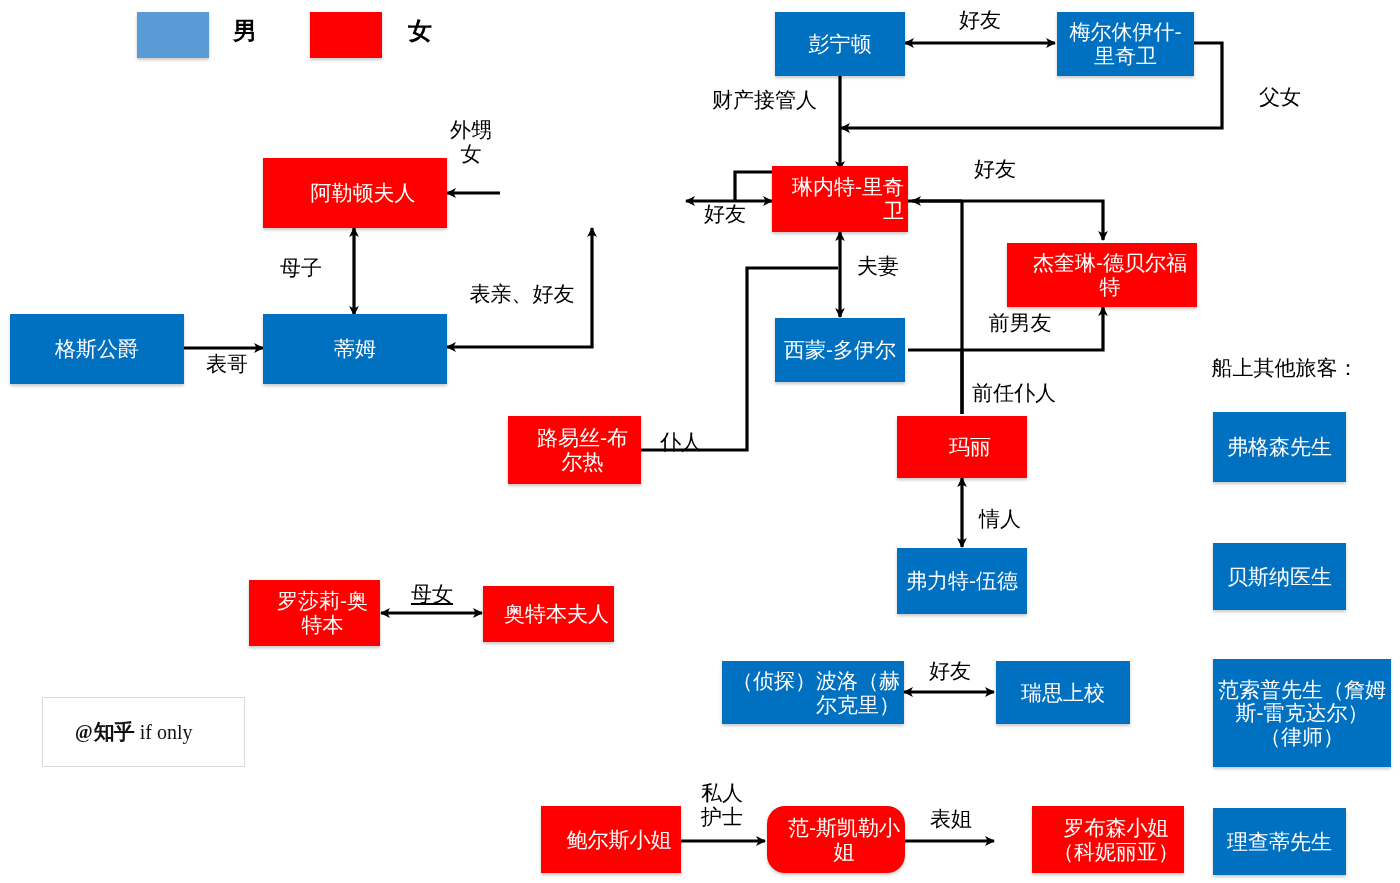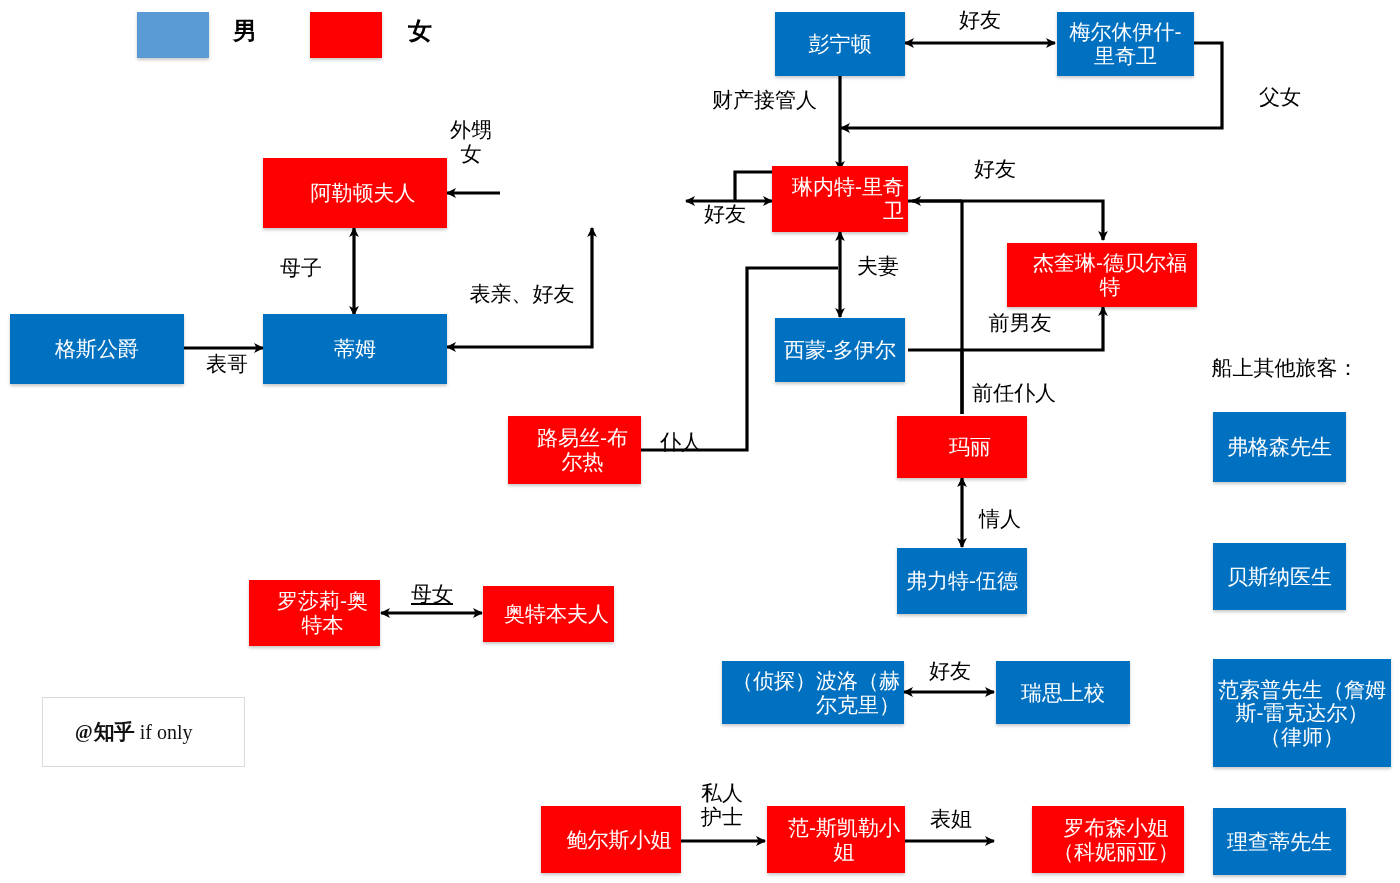--- a/index.html
+++ b/index.html
@@ -224,21 +224,21 @@
   </div>
 
   <div class="node male" style="left:996px; top:661px; width:134px; height:63px;">
     <span>瑞思上校</span>
   </div>
 
   <div class="node female" style="left:541px; top:806px; width:140px; height:67px;">
     <span>鲍尔斯小姐</span>
   </div>
 
-  <div class="node female" style="left:767px; top:806px; width:138px; height:67px;">
+  <div class="node female" style="left:767px; top:806px; width:138px; height:67px;border-radius:18px;">
     <span>范-斯凯勒小姐</span>
   </div>
 
   <div class="node female" style="left:996px; top:806px; width:152px; height:67px;margin-left:36px;">
     <span>罗布森小姐（科妮丽亚）</span>
   </div>
 
   <div class="lbl section" style="left:1190px; top:356px; width:190px;">船上其他旅客：</div>
 
   <div class="node male" style="left:1213px; top:412px; width:133px; height:70px;">

